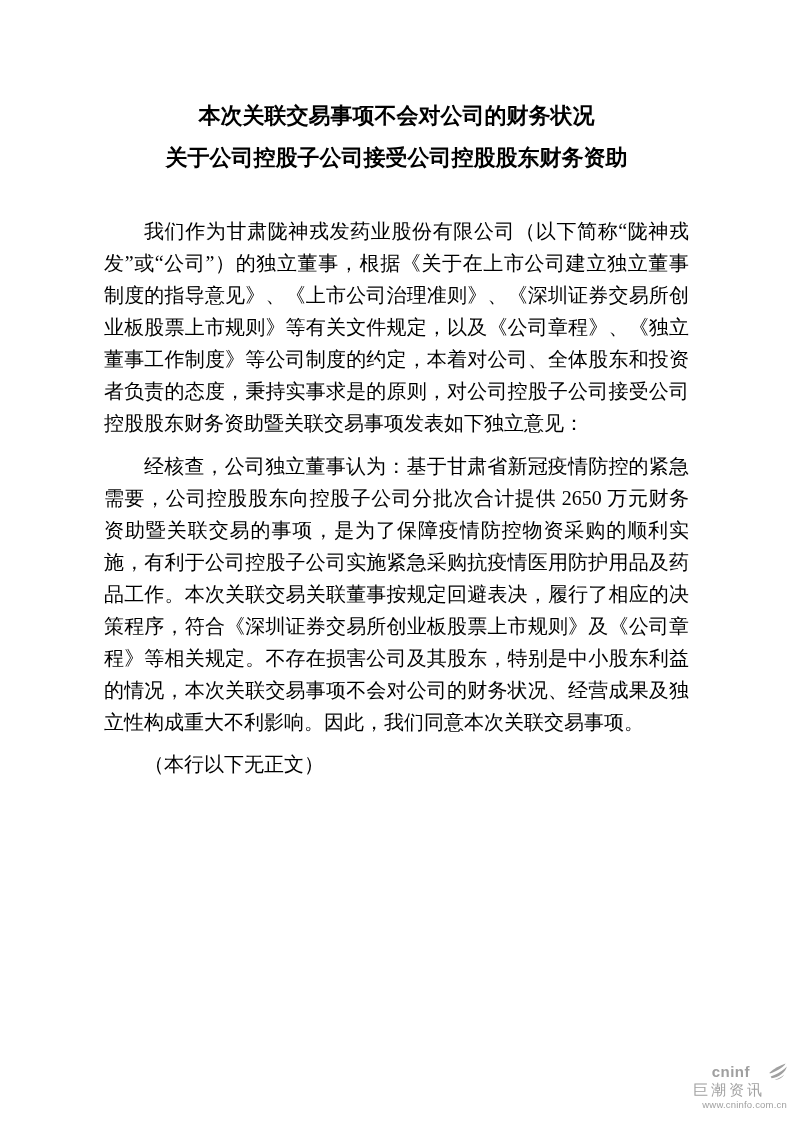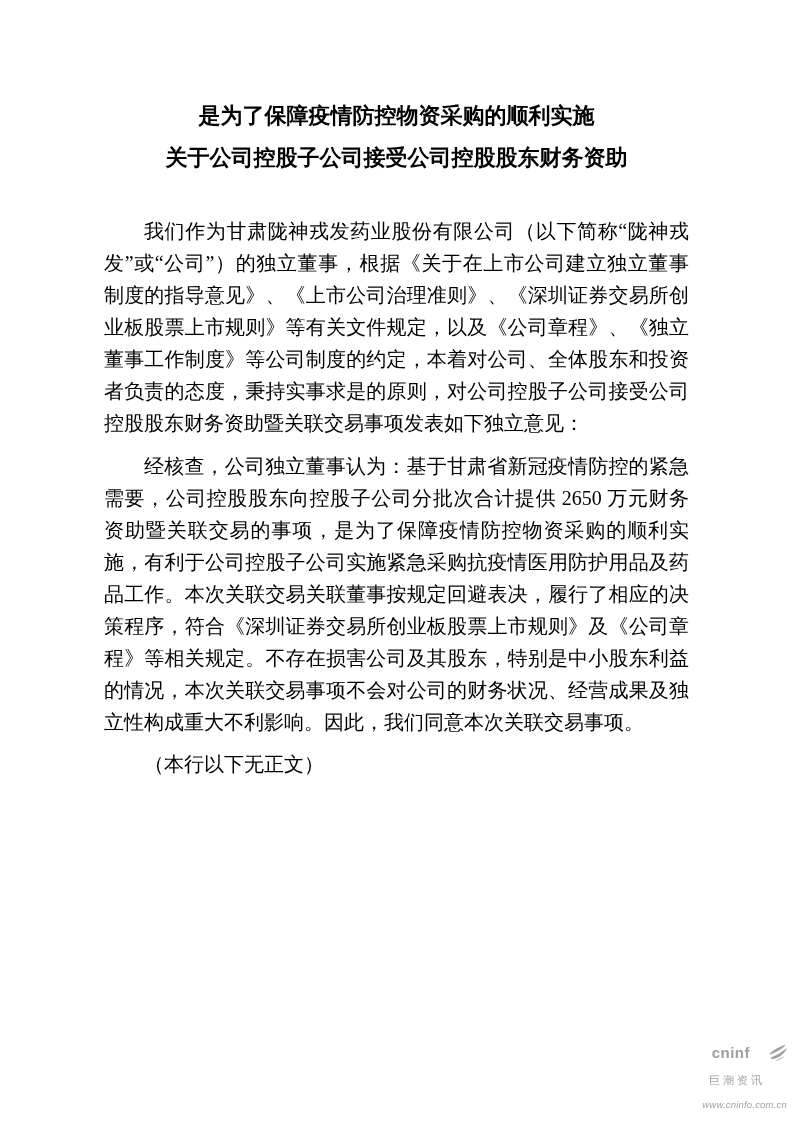--- a/index.html
+++ b/index.html
@@ -56,39 +56,38 @@
     justify-content: flex-end;
     gap: 18px;
   }
   .wm-brand {
     font-weight: 700;
     font-size: 15px;
     letter-spacing: 0.5px;
   }
   .wm-icon { display: inline-flex; }
   .wm-cn {
-    font-size: 11px;
+    font-size: 15px;
     letter-spacing: 3px;
-    margin-top: 14px;
+    margin-top: 2px;
     margin-right: 22px;
   }
   .wm-url {
     font-size: 9.5px;
     letter-spacing: 0.2px;
-    margin-top: 14px;
-    font-style: italic;
+    margin-top: 3px;
   }
 </style>
 </head>
 <body>
 
 <div class="page">
 
   <div class="title-block">
-    <div class="title-line">是为了保障疫情防控物资采购的顺利实施</div>
+    <div class="title-line">本次关联交易事项不会对公司的财务状况</div>
     <div class="title-line">关于公司控股子公司接受公司控股股东财务资助</div>
   </div>
 
   <div class="body-block">
     <p class="para">我们作为甘肃陇神戎发药业股份有限公司（以下简称“陇神戎发”或“公司”）的独立董事，根据《关于在上市公司建立独立董事制度的指导意见》、《上市公司治理准则》、《深圳证券交易所创业板股票上市规则》等有关文件规定，以及《公司章程》、《独立董事工作制度》等公司制度的约定，本着对公司、全体股东和投资者负责的态度，秉持实事求是的原则，对公司控股子公司接受公司控股股东财务资助暨关联交易事项发表如下独立意见：</p>
     <p class="para">经核查，公司独立董事认为：基于甘肃省新冠疫情防控的紧急需要，公司控股股东向控股子公司分批次合计提供 2650 万元财务资助暨关联交易的事项，是为了保障疫情防控物资采购的顺利实施，有利于公司控股子公司实施紧急采购抗疫情医用防护用品及药品工作。本次关联交易关联董事按规定回避表决，履行了相应的决策程序，符合《深圳证券交易所创业板股票上市规则》及《公司章程》等相关规定。不存在损害公司及其股东，特别是中小股东利益的情况，本次关联交易事项不会对公司的财务状况、经营成果及独立性构成重大不利影响。因此，我们同意本次关联交易事项。</p>
     <p class="closing">（本行以下无正文）</p>
   </div>
 
   <div class="watermark" style="color:#a0a0a0;">

